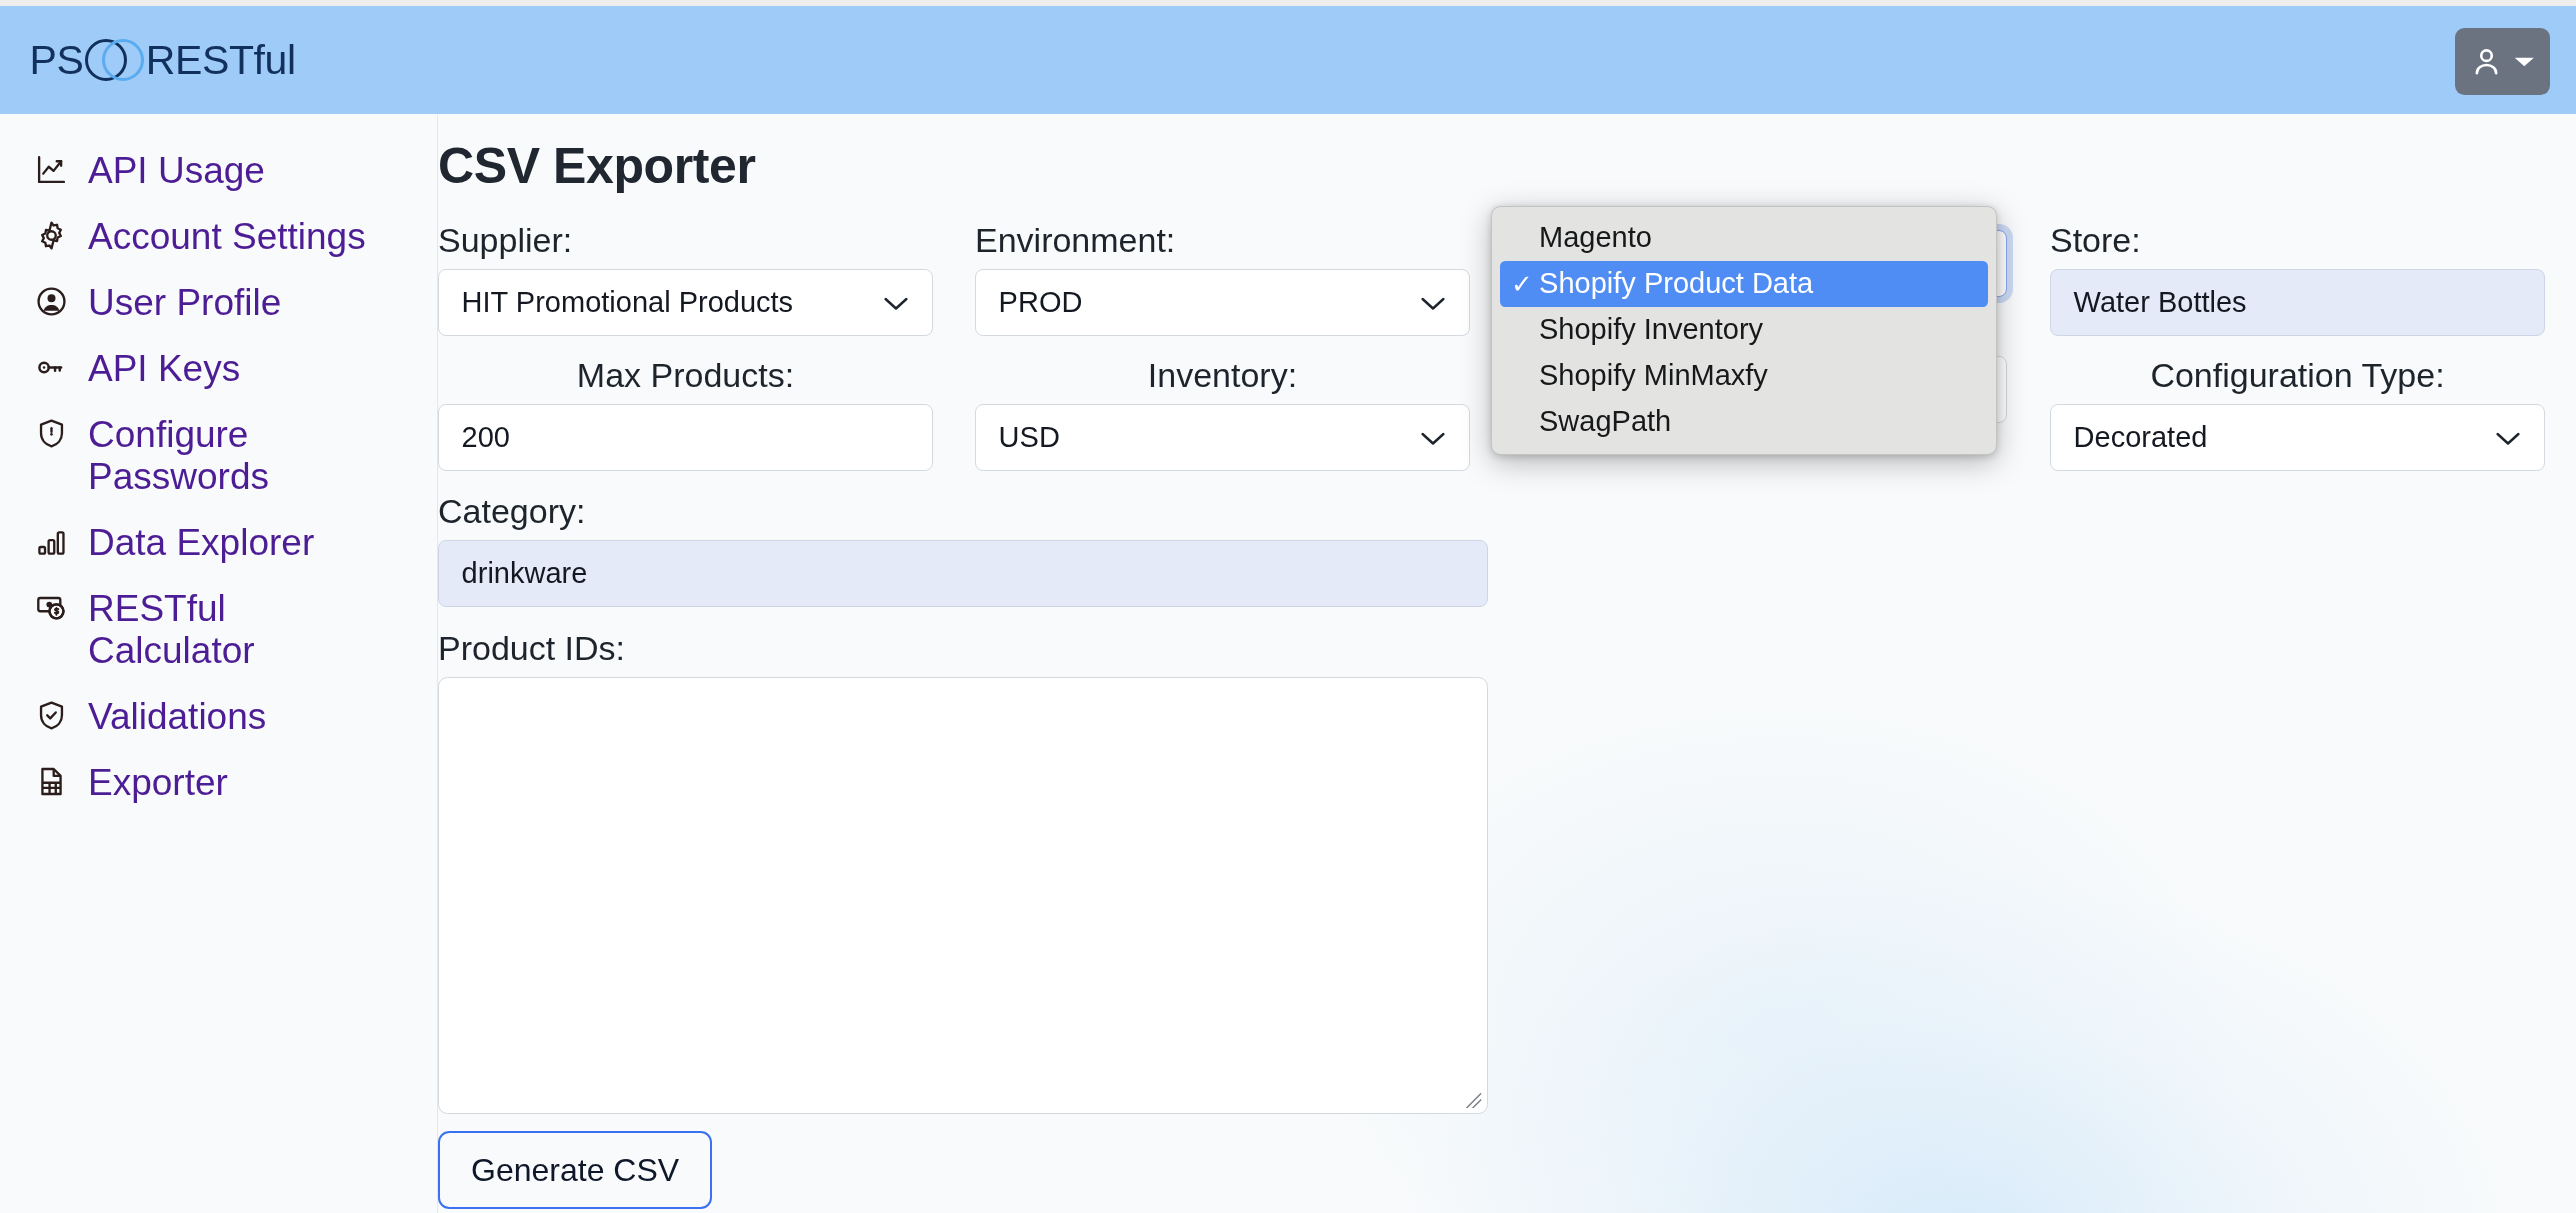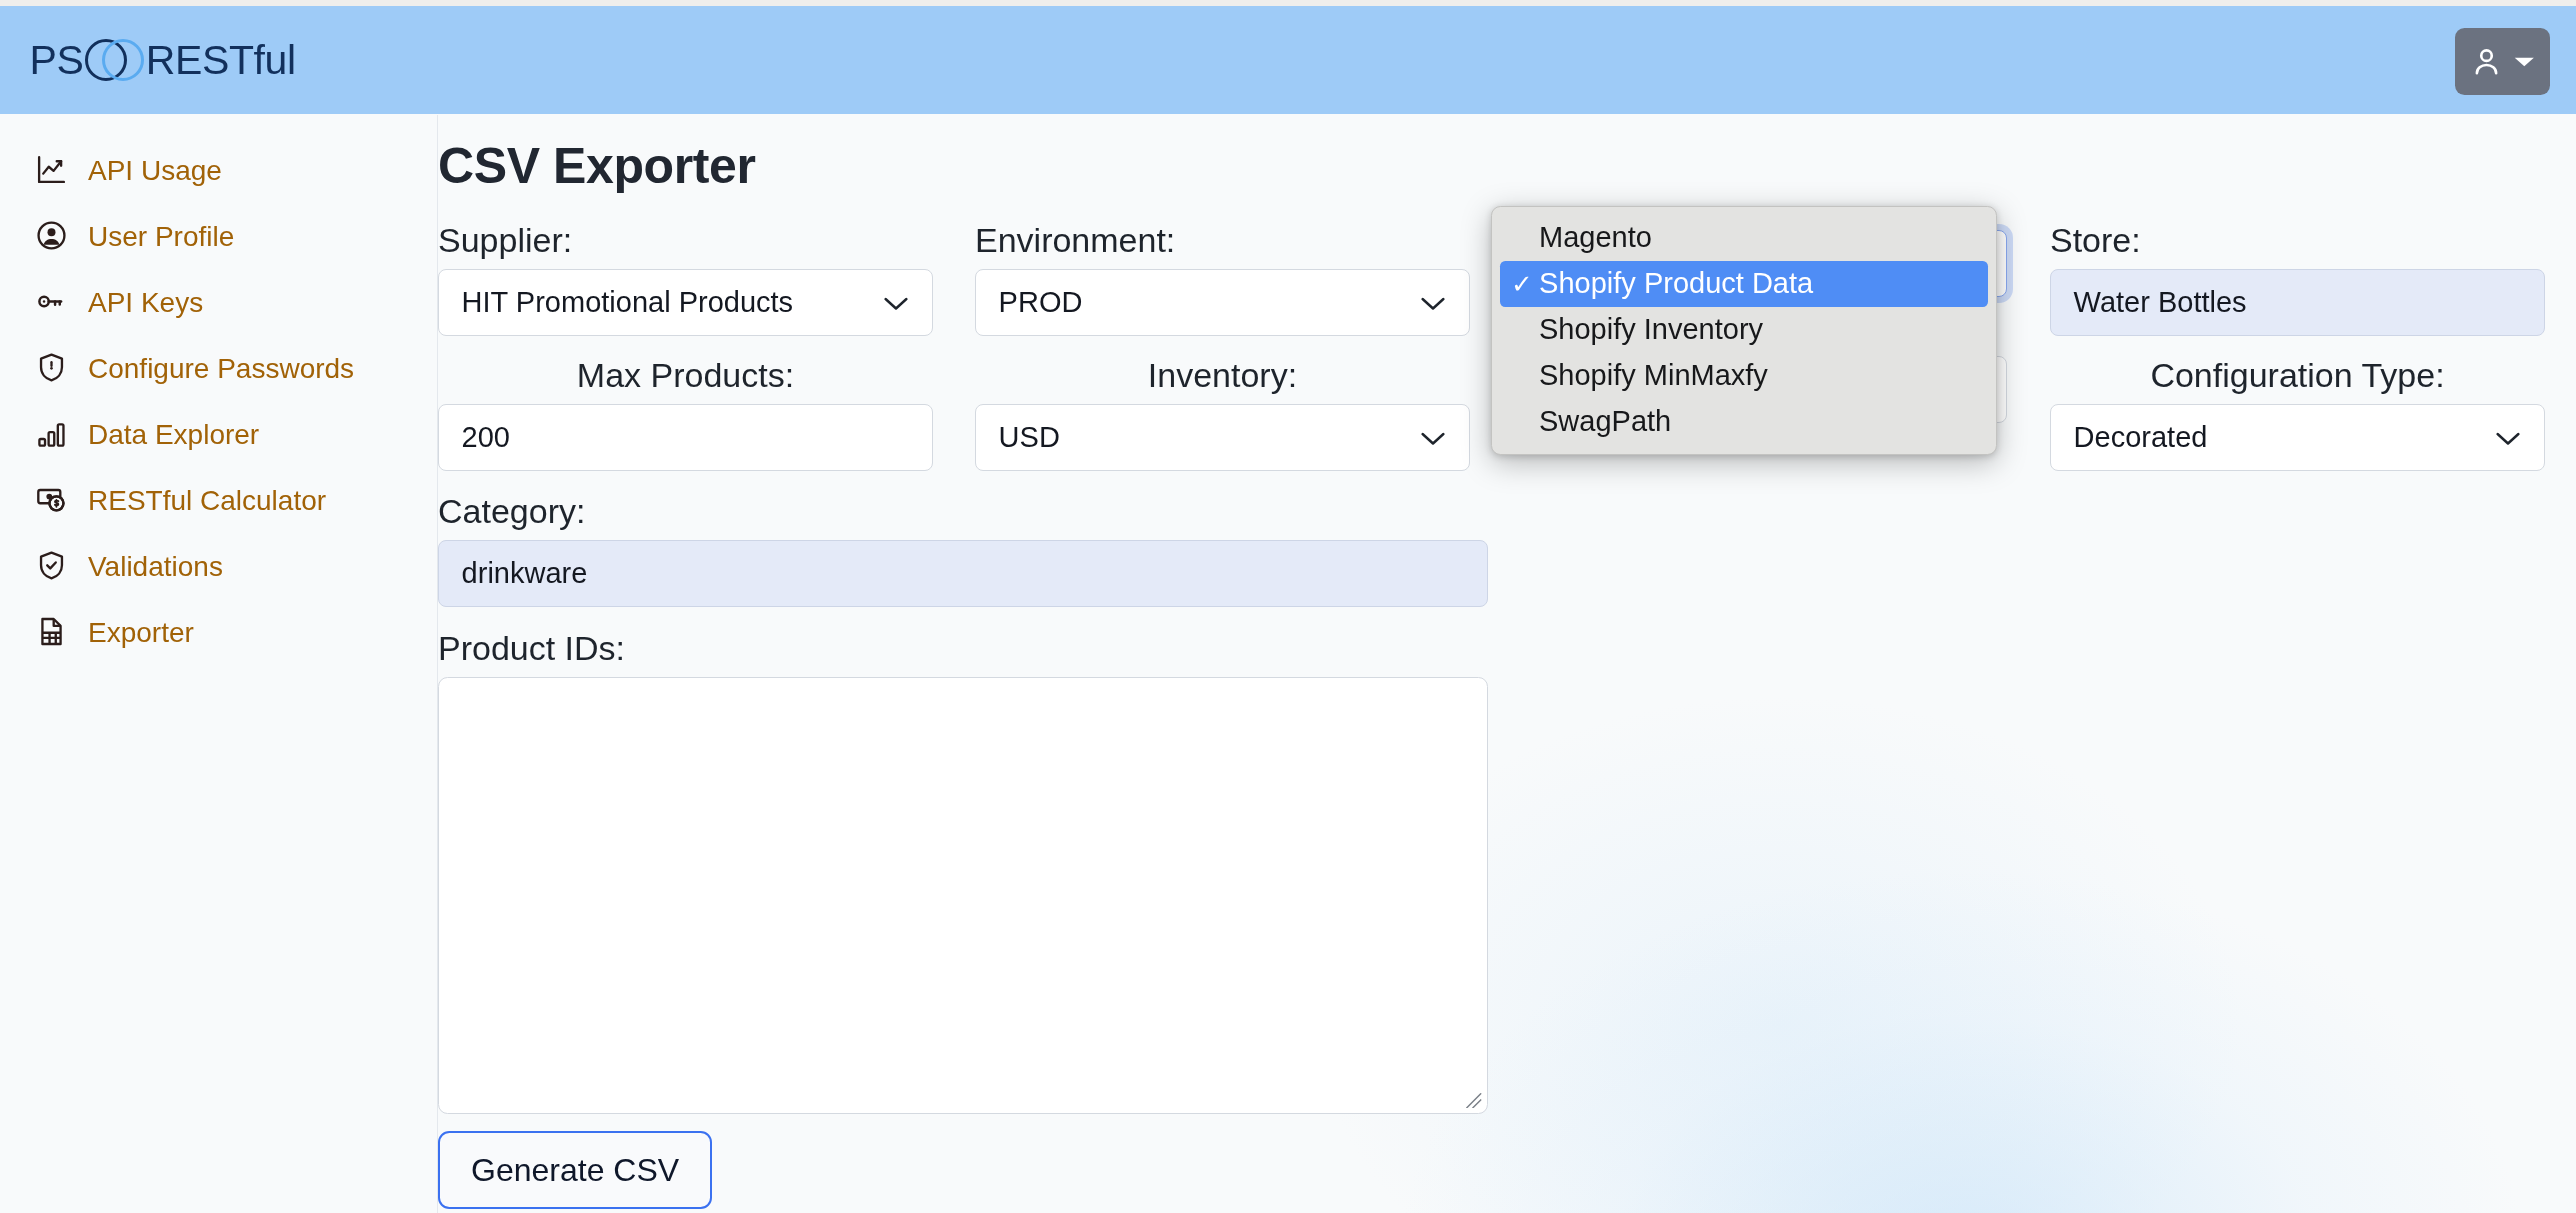--- a/index.html
+++ b/index.html
@@ -102,23 +102,23 @@
   .nav-icon {
     flex: 0 0 auto;
     width: 36px; height: 36px;
     display: flex;
     align-items: center;
     justify-content: center;
     margin-top: 1.7px;
   }
   .nav-icon svg { display: block; }
   .nav-label {
-    font-size: 28px;
+    font-size: 37px;
     line-height: 42px;
-    color: #a16207;
+    color: #4c1d95;
     max-width: 286px;
   }
 
   
   .main {
     position: absolute;
     left: 438px; top: 115px;
     width: 2138px;
     height: 1099px;
     padding: 0;
@@ -305,20 +305,29 @@
       <span class="nav-icon">
         <svg width="33" height="33" viewBox="0 0 24 24" fill="none" stroke="#2b1d1b" stroke-width="1.7" stroke-linecap="round" stroke-linejoin="round">
           <path d="M3 3v18h18"></path>
           <path d="M6 15l4-5 3.5 3L19 6"></path>
           <path d="M19 6h-3.2M19 6v3.2"></path>
         </svg>
       </span>
       <span class="nav-label">API Usage</span>
     </div>
 
+    <div class="nav-item">
+      <span class="nav-icon">
+        <svg width="33" height="33" viewBox="0 0 24 24" fill="none" stroke="#2b1d1b" stroke-width="1.7">
+          <circle cx="12" cy="12" r="3.1"></circle>
+          <path d="M12 2.6l1.5 2.1 2.5-.5.5 2.5 2.3 1.1-1.2 2.3 1.2 2.3-2.3 1.1-.5 2.5-2.5-.5L12 21.4l-1.5-2.1-2.5.5-.5-2.5-2.3-1.1 1.2-2.3L5.2 11.6l2.3-1.1.5-2.5 2.5.5z" stroke-linejoin="round"></path>
+        </svg>
+      </span>
+      <span class="nav-label">Account Settings</span>
+    </div>
 
     <div class="nav-item">
       <span class="nav-icon">
         <svg width="33" height="33" viewBox="0 0 24 24" fill="none" stroke="#2b1d1b" stroke-width="1.7">
           <circle cx="12" cy="12" r="9.4"></circle>
           <circle cx="12" cy="9.6" r="2.9" fill="#2b1d1b" stroke="none"></circle>
           <path d="M6.2 18.8c.8-2.9 3-4.3 5.8-4.3s5 1.4 5.8 4.3" fill="#2b1d1b" stroke="none"></path>
         </svg>
       </span>
       <span class="nav-label">User Profile</span>

